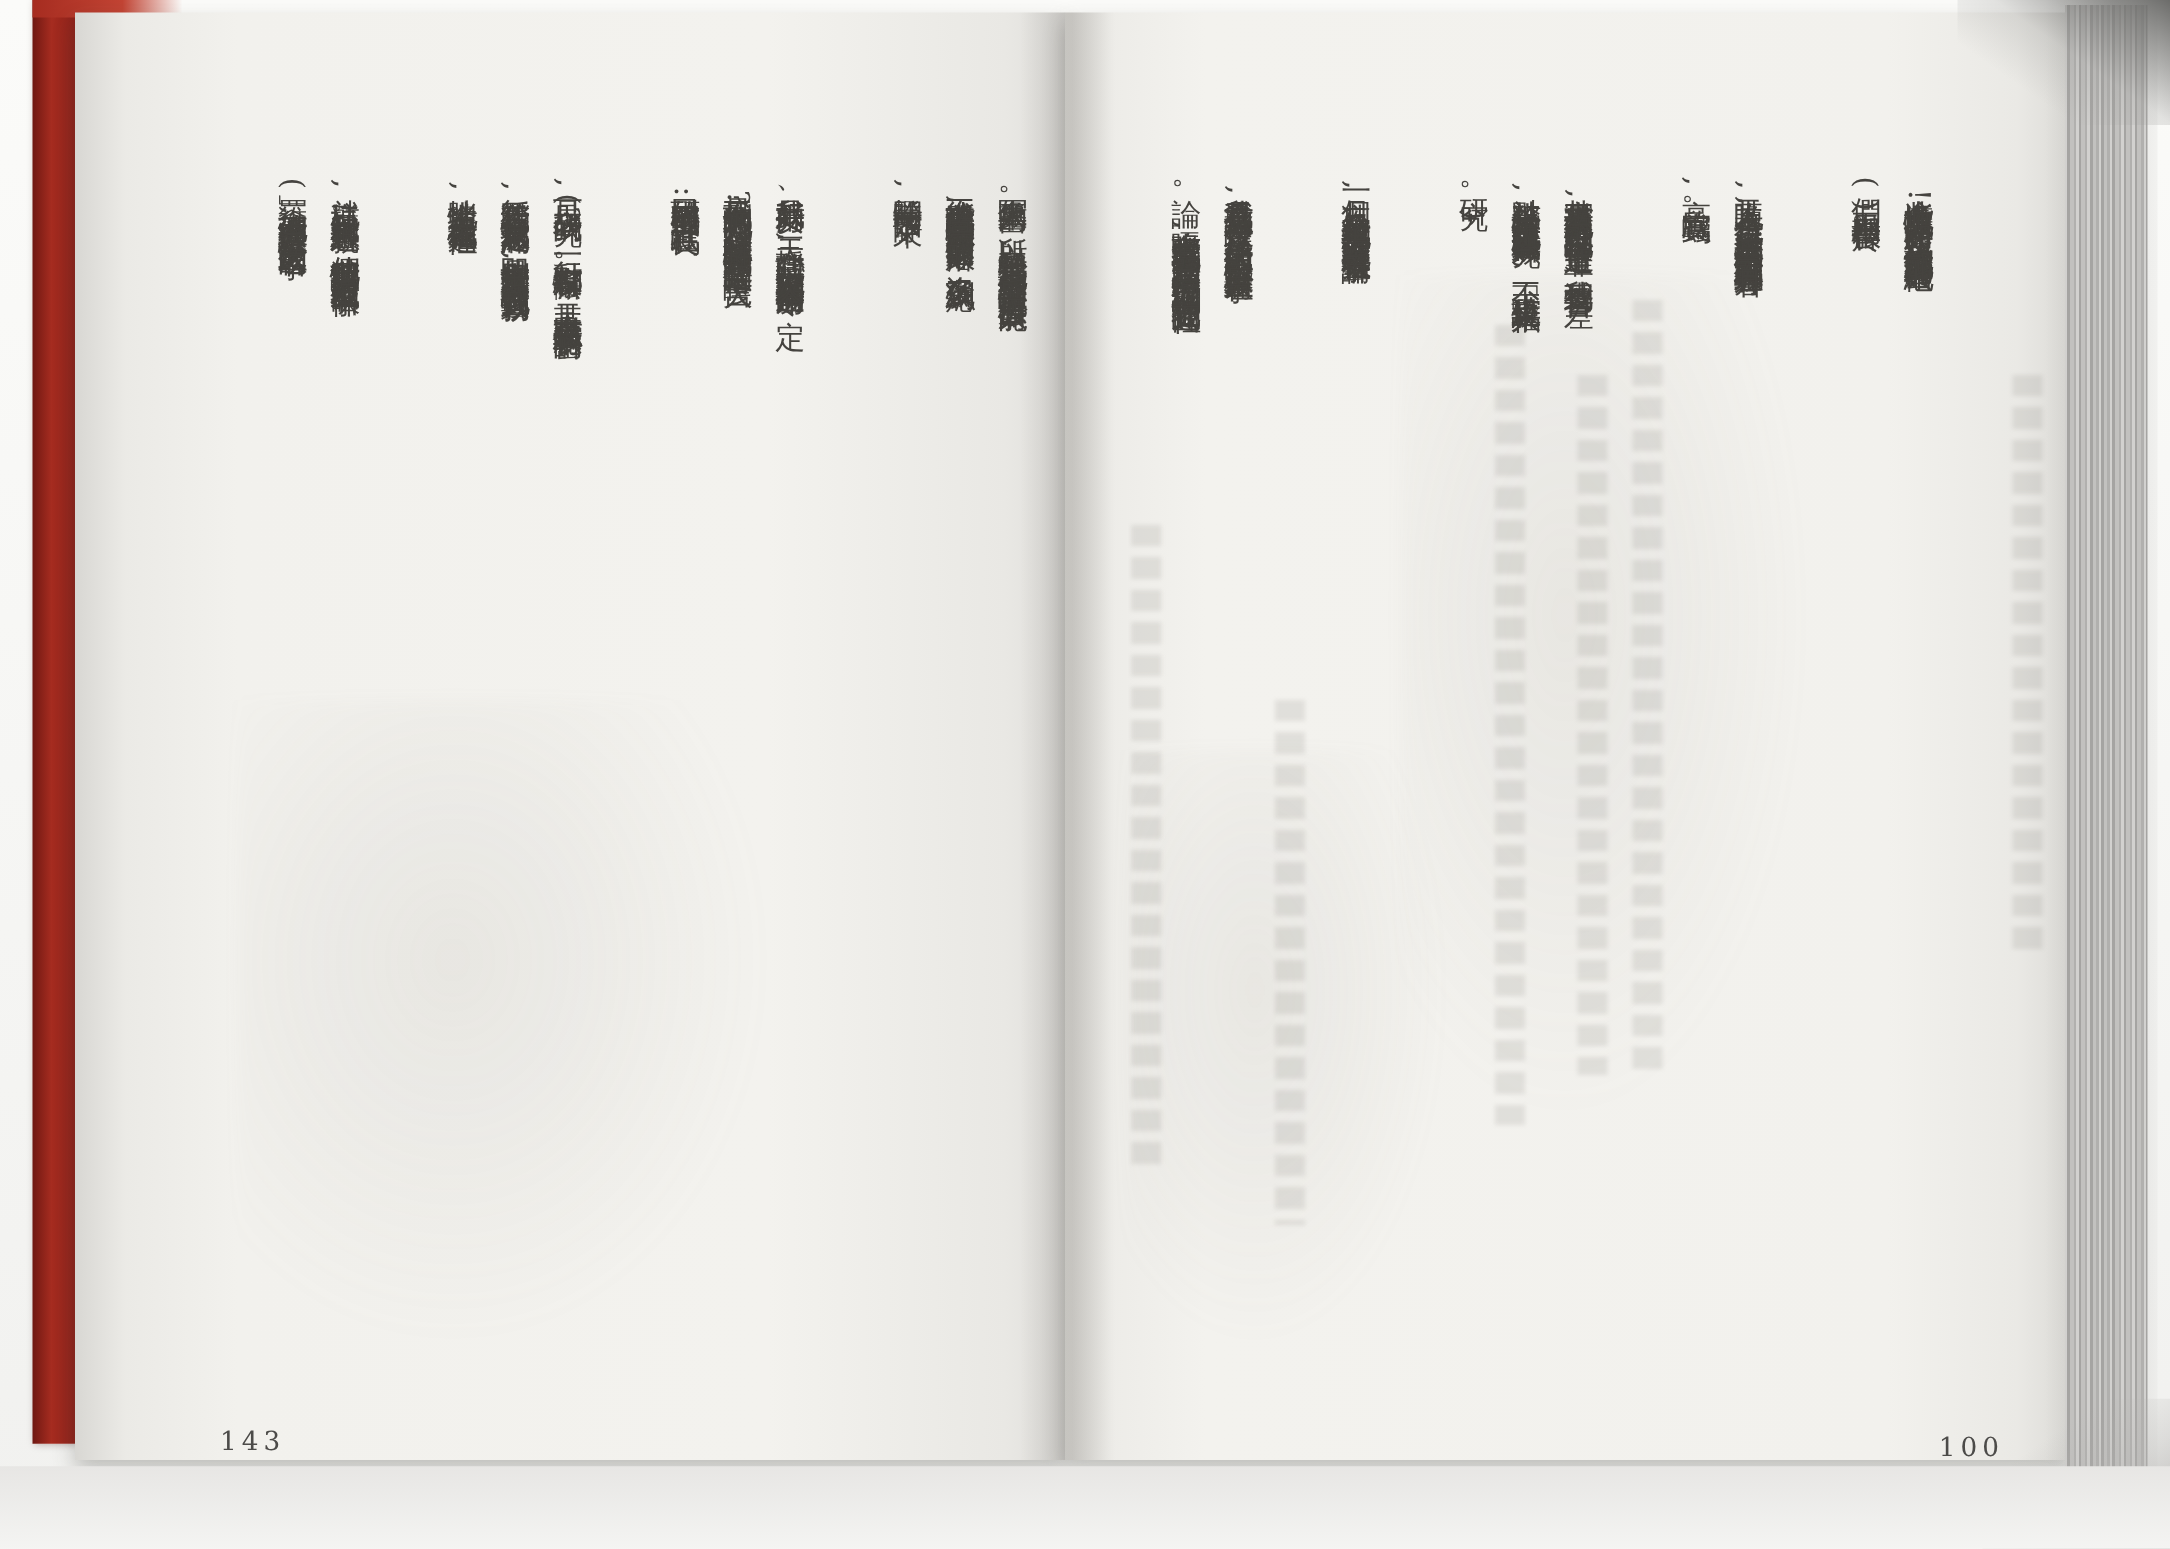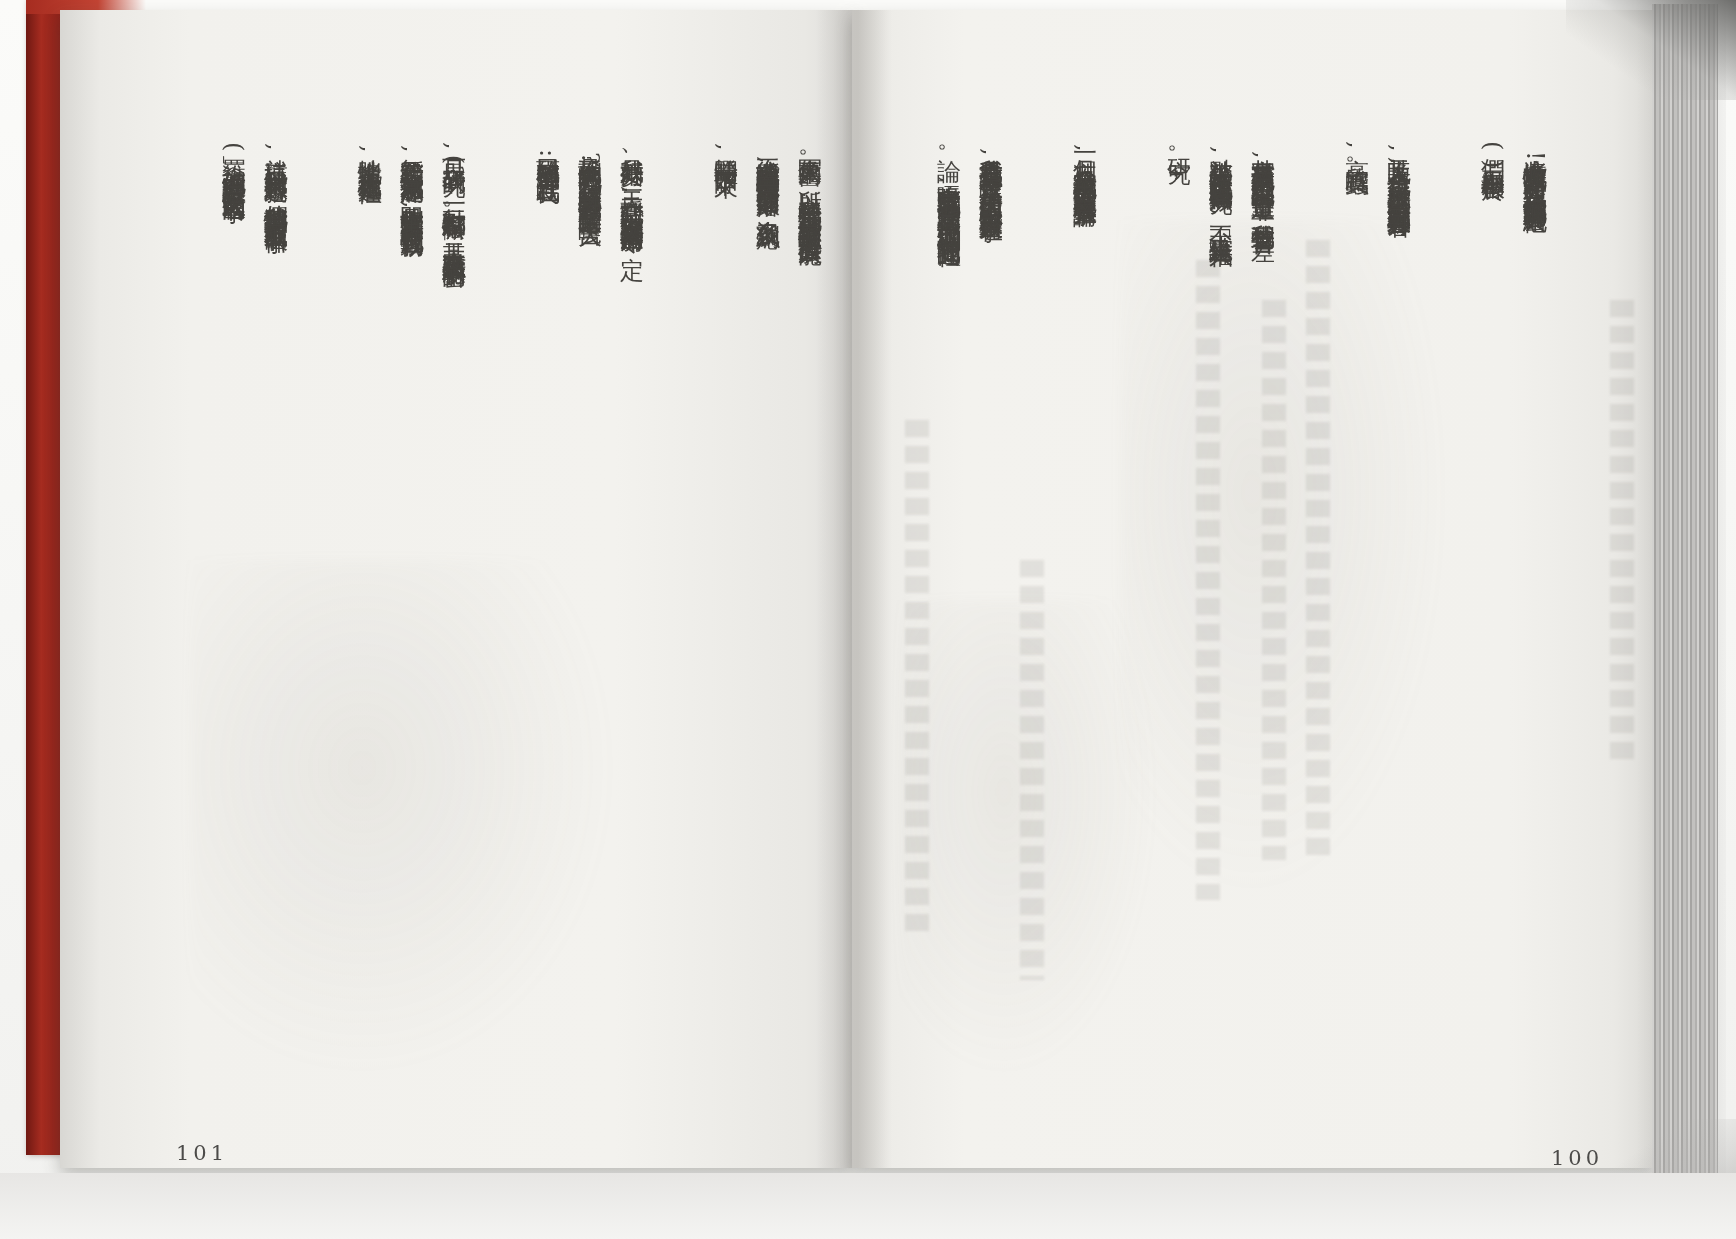--- a/index.html
+++ b/index.html
@@ -123,21 +123,21 @@
       <p style="padding-block-start: 52px;">某天晚上,月色很美,所以我溜出兵營去了村落,看到村民們正躺在外頭看月</p>
       <p style="padding-block-start: 0px;">亮,欣賞蟲鳴。</p>
       <p style="padding-block-start: 52px;">其實去村落是違反軍紀的,更別說夜晚外出,這可是重罪。我遭到長官警告,差</p>
       <p style="padding-block-start: 0px;">點被禁止外出,但區區軍紀才無法阻止我進行人類研究。(不,正確來說是「幸福人」</p>
       <p style="padding-block-start: 0px;">研究。)</p>
       <p style="padding-block-start: 52px;">一個月夜,我又無視軍紀打算溜出去,發現有人在將校室裡大聲爭論。</p>
       <p style="padding-block-start: 52px;">我邊看月亮邊偷聽,好像是嘎吉(前任衛生大尉的綽號)跟軍醫砂原大尉正在爭</p>
       <p style="padding-block-start: 0px;">論。嘎吉主張我腦袋有毛病,應該蓋間精神病房(挖洞穴設個柵欄)把我關進裡面。</p>
     </div>
 
-  <div class="page-number pn-left">101</div>
+  <div class="page-number pn-left">143</div>
   <div class="page-number pn-right">100</div>
 
   <div class="fore-edge-shade"></div>
   <div class="fore-edge"></div>
   <div class="corner-tr"></div>
   <div class="corner-br"></div>
   <div class="scan-bottom"></div>
 </div>
 
 </body></html>

